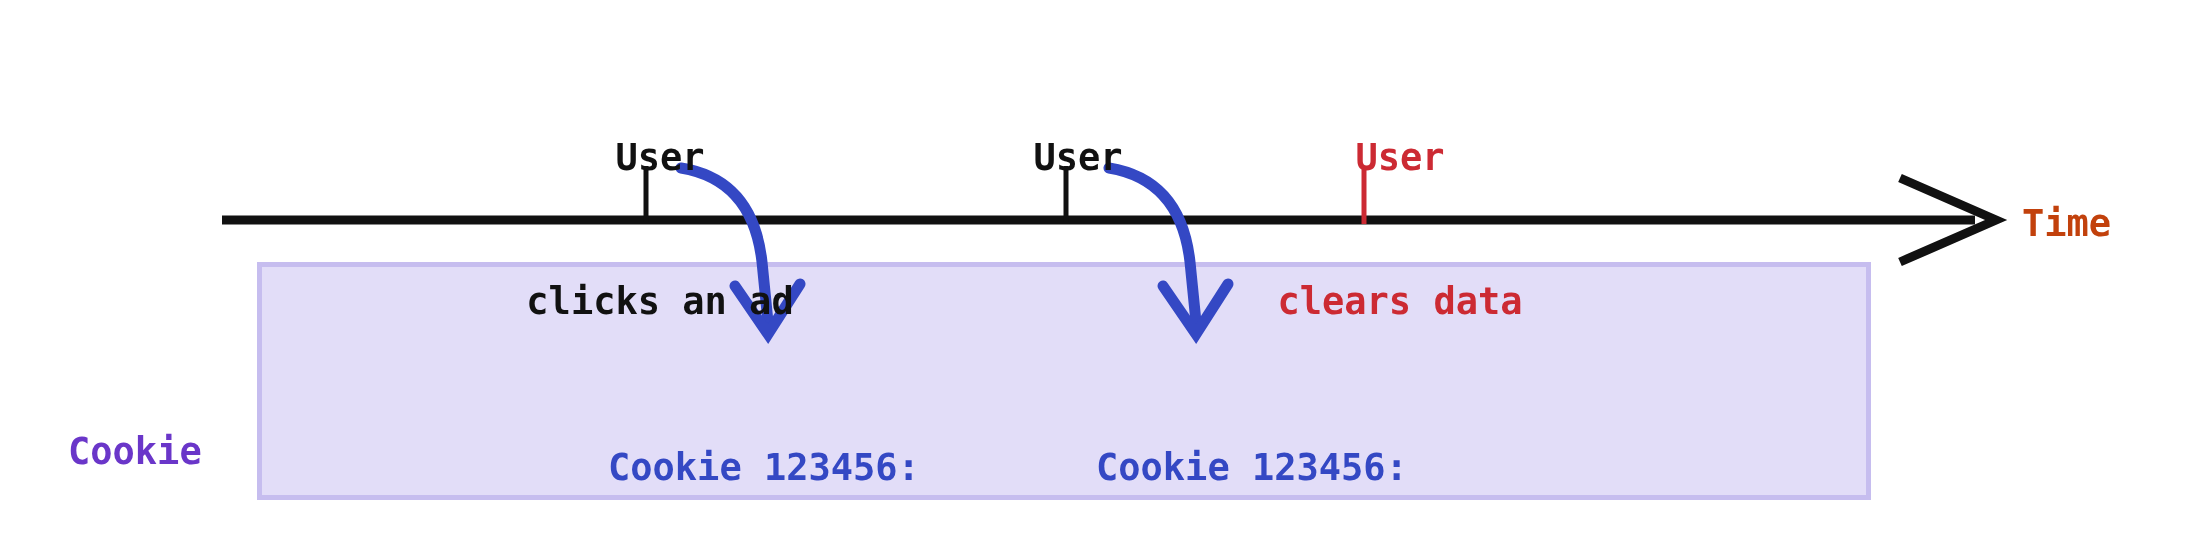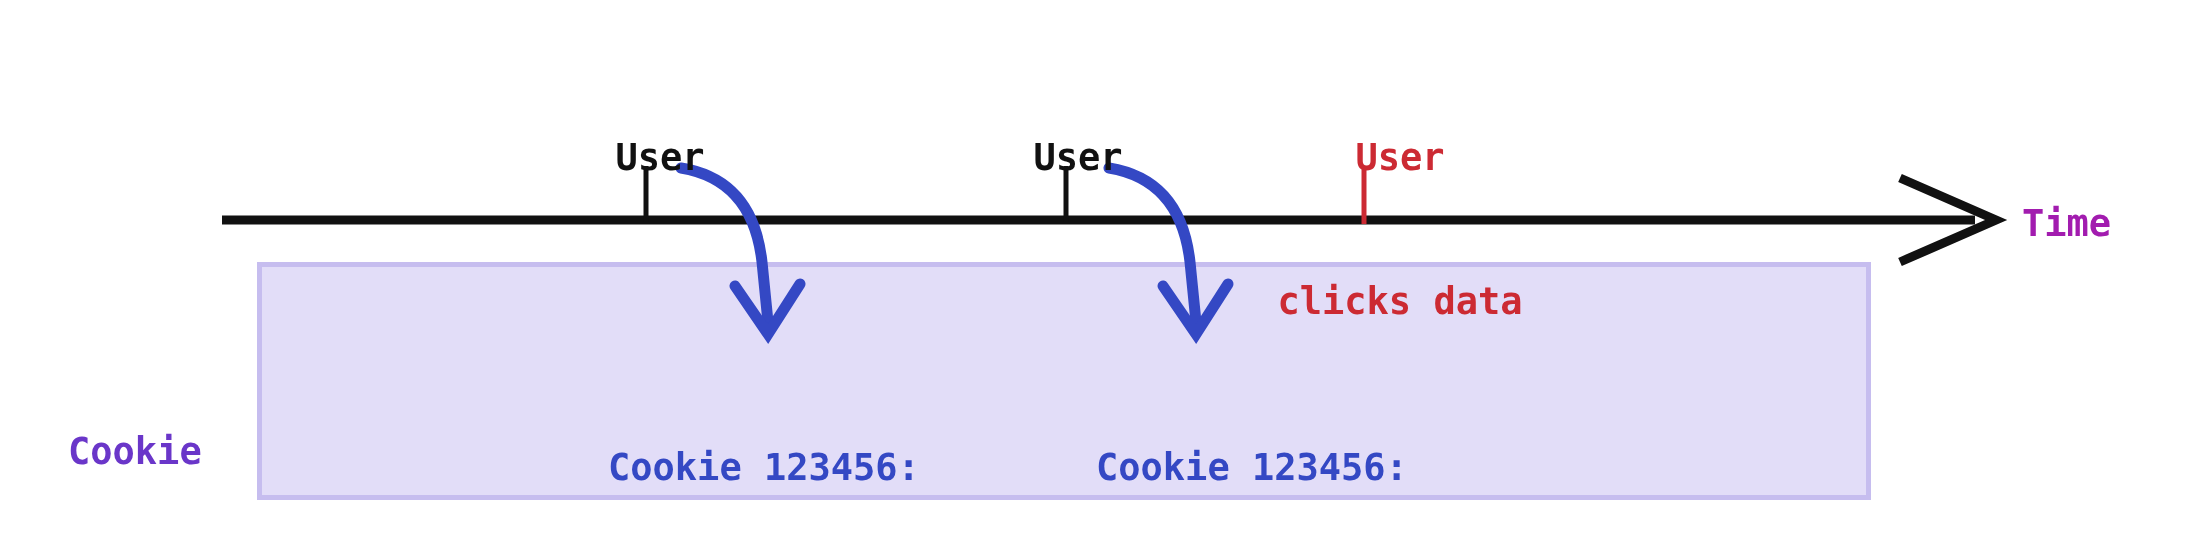--- a/index.html
+++ b/index.html
@@ -41,21 +41,21 @@
     transform: translateX(-50%);
   }
   .event-label.red {
     color: #cc2a33;
   }
 
   
   .axis-label {
     font-size: 37px;
     font-weight: 700;
-    color: #a21caf;
+    color: #c2410c;
   }
 
   
   .server-label {
     font-size: 37px;
     font-weight: 700;
     color: #6a36c9;
     line-height: 1.28;
   }
 
@@ -90,29 +90,30 @@
     </g>
 
     <g>
       <path d="M 1109,168 C 1158,176 1184,208 1190,262 L 1196,322" fill="none" stroke="#3448c4" stroke-width="11" stroke-linecap="round"></path>
       <polyline points="1163,286 1196,334 1228,284" fill="none" stroke="#3448c4" stroke-width="11" stroke-linecap="round" stroke-linejoin="miter"></polyline>
     </g>
   </svg>
 
   <div class="lbl event-label" style="left:660px; top:38px;">
     <div>User</div>
+    <div>clicks an ad</div>
   </div>
 
   <div class="lbl event-label" style="left:1078px; top:38px;">
     <div>User</div>
   </div>
 
   <div class="lbl event-label red" style="left:1400px; top:38px;">
     <div>User</div>
-    <div>clicks data</div>
+    <div>clears data</div>
   </div>
 
   <div class="lbl axis-label" style="left:2022px; top:200px;">Time</div>
 
   <div class="lbl server-label" style="left:68px; top:333px;">
     <div>Cookie</div>
     
   </div>
 
   <div class="lbl log-entry" style="left:608px; top:348px;">

